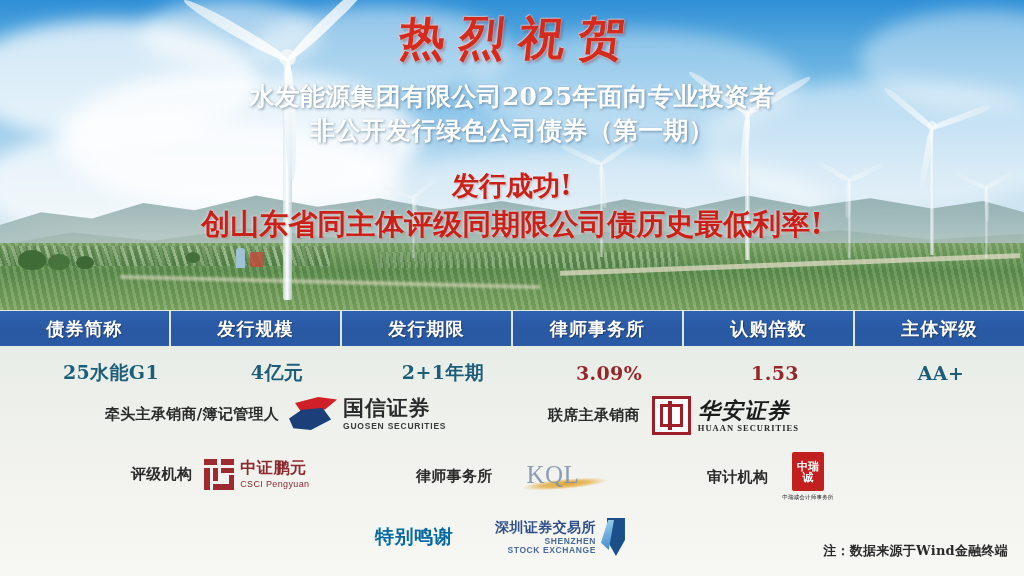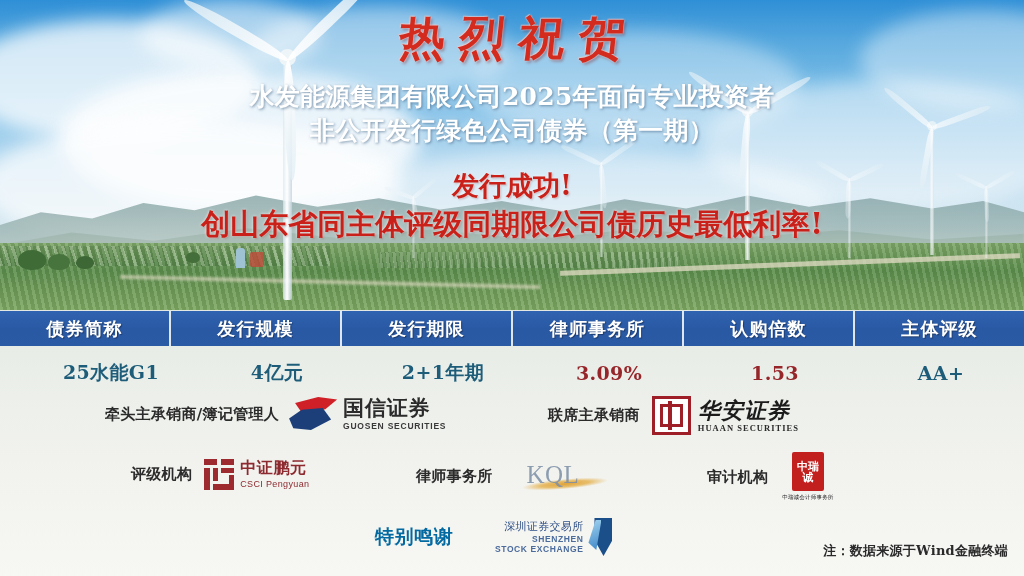--- a/index.html
+++ b/index.html
@@ -154,21 +154,21 @@
   .audit-seal{width:32px;height:39px;background:#c2201f;position:relative;border-radius:2px;
      display:flex;align-items:center;justify-content:center;}
   .audit-seal .ch{color:#fff;font-size:11px;font-weight:bold;line-height:11px;letter-spacing:0;
      font-family:"DejaVu Sans","Liberation Sans",sans-serif;text-align:center;}
   .audit-sub{font-size:5.6px;color:#222;margin-top:3px;letter-spacing:.02em;white-space:nowrap;
      font-family:"DejaVu Sans","Liberation Sans",sans-serif;}
 
   
   .szse{display:flex;align-items:center;gap:3px;}
   .szse-txt{display:flex;flex-direction:column;align-items:flex-end;line-height:1;}
-  .szse-cn{font-size:11px;font-weight:normal;color:#2f4f86;letter-spacing:.03em;
+  .szse-cn{font-size:14px;font-weight:bold;color:#2f4f86;letter-spacing:.03em;
      font-family:"DejaVu Sans","Liberation Sans",sans-serif;}
   .szse-en1{font-size:8.5px;color:#4a6b9c;letter-spacing:.07em;margin-top:3px;
      font-family:"Liberation Sans",sans-serif;font-weight:bold;}
   .szse-en2{font-size:8.5px;color:#4a6b9c;letter-spacing:.07em;margin-top:1px;
      font-family:"Liberation Sans",sans-serif;font-weight:bold;}
   .szse-mark{position:relative;width:26px;height:38px;}
   .szse-mark .s1{position:absolute;left:8px;top:0;width:18px;height:38px;background:#1b4f8a;
      clip-path:polygon(0% 0%,100% 0%,100% 58%,50% 100%,0% 58%);}
   .szse-mark .s2{position:absolute;left:2px;top:2px;width:13px;height:30px;
      background:linear-gradient(160deg,#9fd2ef,#3f87c8);

